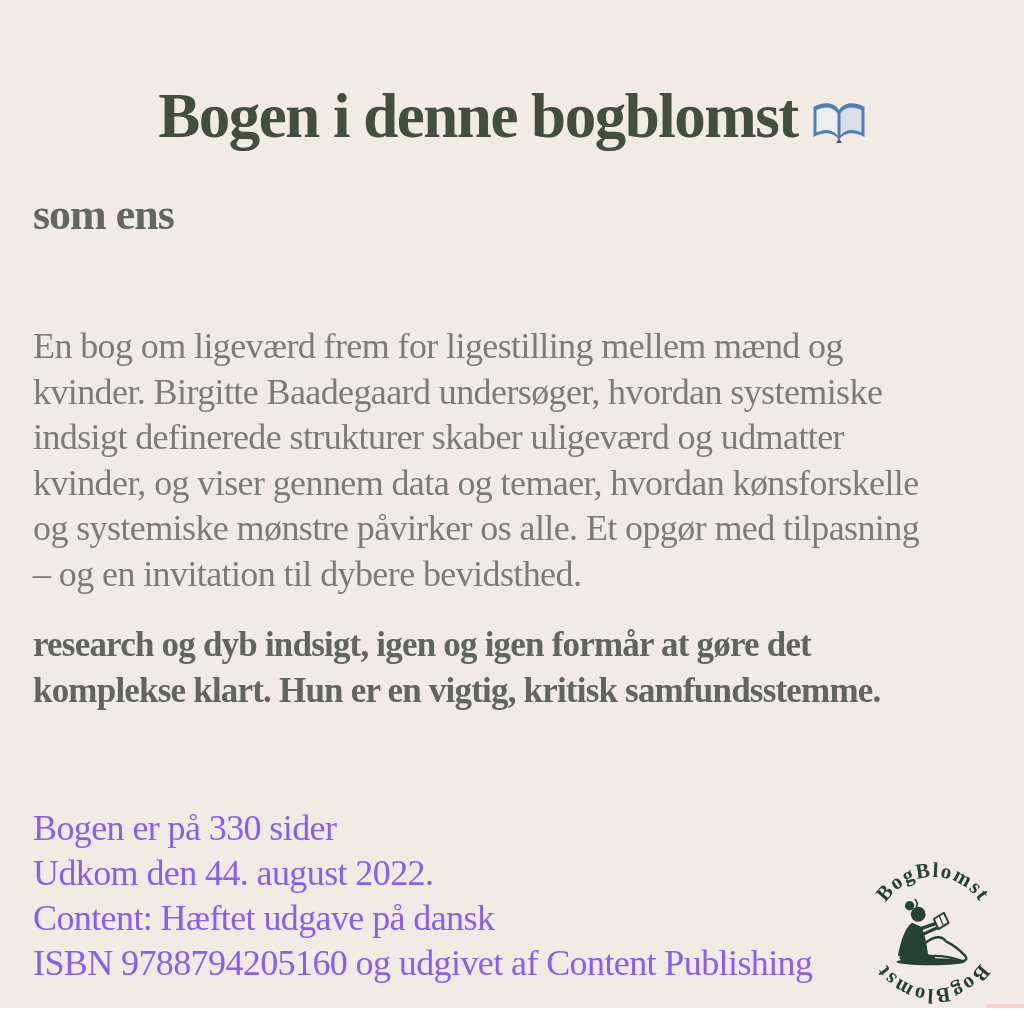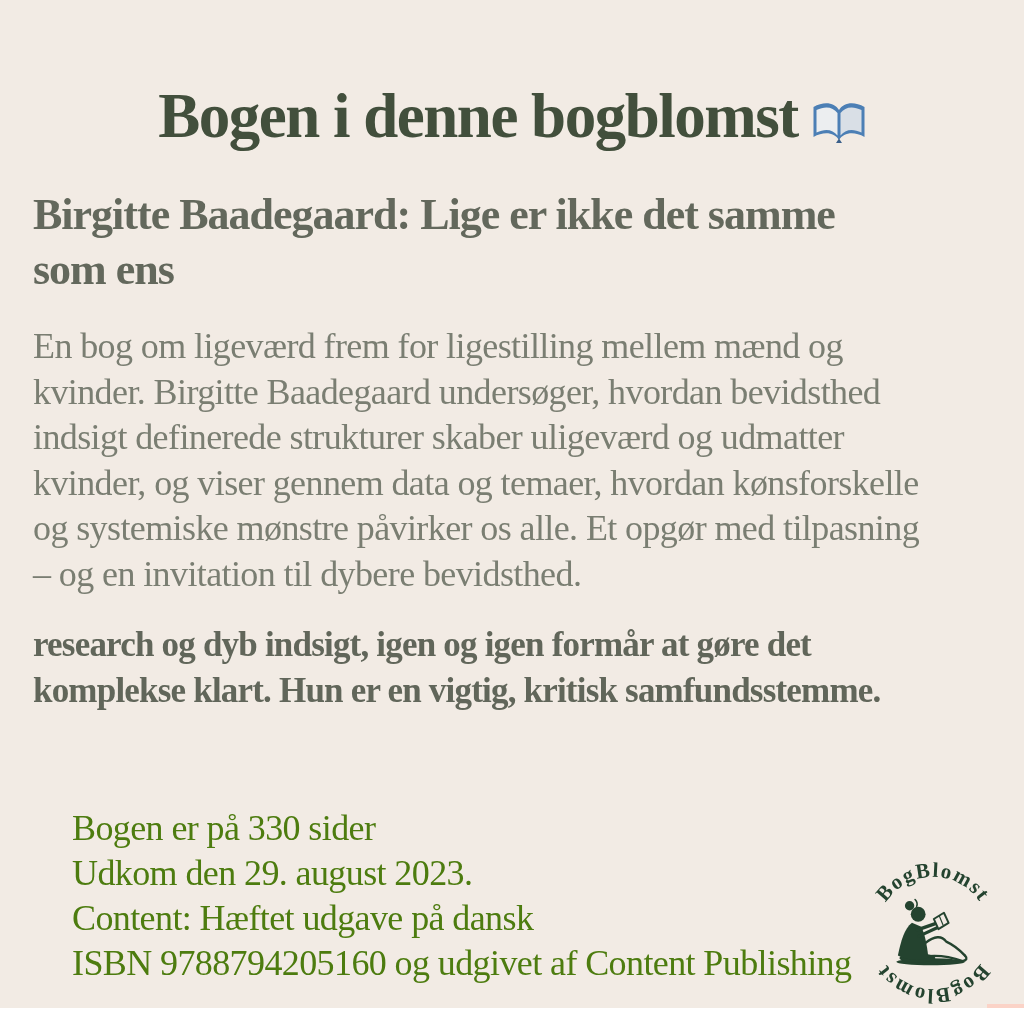--- a/index.html
+++ b/index.html
@@ -34,22 +34,21 @@
   .highlight {
     position:absolute; top:622px; left:33px; width:980px;
     font-size:35px; font-weight:700; line-height:46px;
     letter-spacing:-0.8px;
     color:#61665a;
   }
   .details {
     position:absolute; top:806px; left:33px; width:900px;
     font-size:36px; line-height:45px;
     letter-spacing:-0.6px;
-    color:#4d7c0f;
-    margin-left:39px;
+    color:#8b5cf6;
   }
   .logo { position:absolute; left:854px; top:855px; width:158px; height:156px; }
   .logo text {
     font-family:"Liberation Serif", "DejaVu Serif", serif;
     font-weight:700; font-size:27px; letter-spacing:2px;
   }
   .watermark-line {
     position:absolute; left:987px; top:1004px; width:37px; height:4px;
     background:#fbd3c7;
   }
@@ -60,41 +59,40 @@
 <div class="canvas">
 
   <h1 class="title"><span>Bogen i denne bogblomst</span><span class="book-icon"><svg width="54" height="46" viewBox="0 0 36 30" aria-hidden="true">
       <path d="M1,5 C8,1 15,2 18,7 C21,2 28,1 35,5 L35,25 C28,21 21,22 18,27 C15,22 8,21 1,25 Z" fill="#4c7fb5"></path>
       <path d="M3,7 C9,4 14,5 17,9 L17,24 C14,20 9,19 3,22 Z" fill="#eceef0"></path>
       <path d="M33,7 C27,4 22,5 19,9 L19,24 C22,20 27,19 33,22 Z" fill="#d9dfe6"></path>
       <path d="M18,26 L16,29 L20,29 Z" fill="#3a5f8a"></path>
     </svg></span></h1>
 
   <h2 class="book-heading">
-    <div>Birgitte Baadegaard: Lige er ikke det samme</div>
     <div>som ens</div>
   </h2>
 
   <div class="description">
     <div>En bog om ligeværd frem for ligestilling mellem mænd og</div>
-    <div>kvinder. Birgitte Baadegaard undersøger, hvordan bevidsthed</div>
+    <div>kvinder. Birgitte Baadegaard undersøger, hvordan systemiske</div>
     <div>indsigt definerede strukturer skaber uligeværd og udmatter</div>
     <div>kvinder, og viser gennem data og temaer, hvordan kønsforskelle</div>
     <div>og systemiske mønstre påvirker os alle. Et opgør med tilpasning</div>
     <div>– og en invitation til dybere bevidsthed.</div>
   </div>
 
   <div class="highlight">
     <div>research og dyb indsigt, igen og igen formår at gøre det</div>
     <div>komplekse klart. Hun er en vigtig, kritisk samfundsstemme.</div>
   </div>
 
   <div class="details">
     <div>Bogen er på 330 sider</div>
-    <div>Udkom den 29. august 2023.</div>
+    <div>Udkom den 44. august 2022.</div>
     <div>Content: Hæftet udgave på dansk</div>
     <div>ISBN 9788794205160 og udgivet af Content Publishing</div>
   </div>
 
   <svg class="logo" viewBox="0 0 200 200">
     <defs>
       <path id="logoCircle" d="M 28,100 A 72,72 0 1 1 172,100 A 72,72 0 1 1 28,100"></path>
     </defs>
     <text fill="#24432f">
       <textPath href="#logoCircle" startOffset="25%" text-anchor="middle">BogBlomst</textPath>

